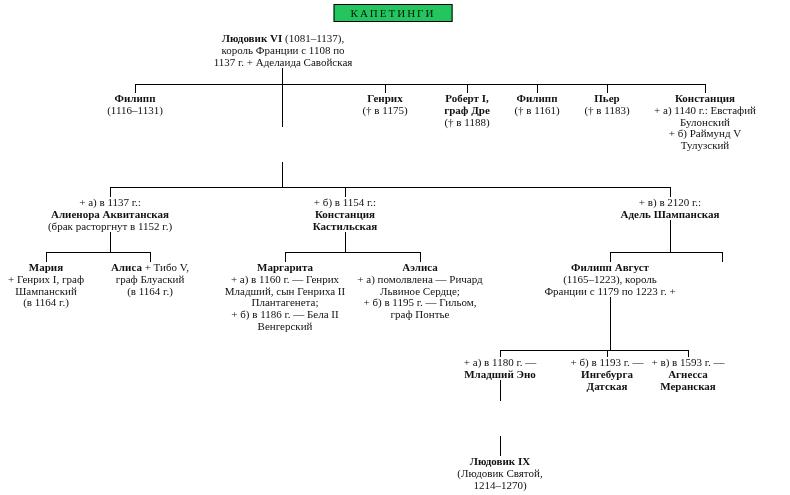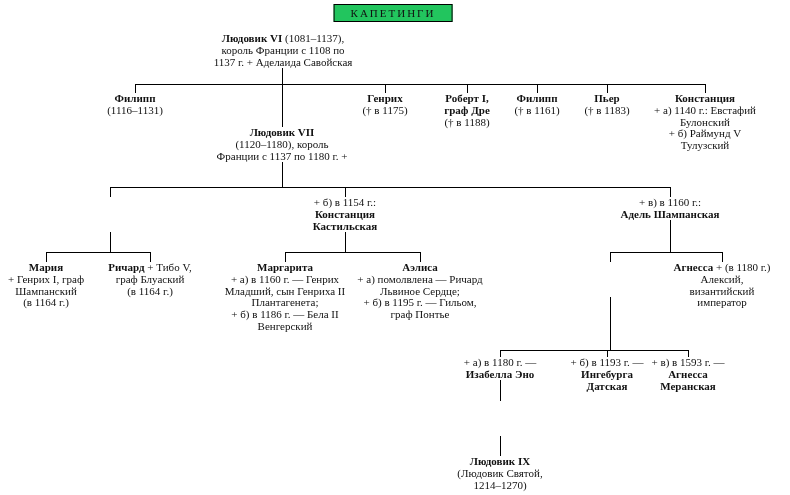--- a/index.html
+++ b/index.html
@@ -44,55 +44,54 @@
 († в 1188)</span></div>
   <div class="node" style="left:537px; top:93px; width:65px;"><span class="pre"></span><span class="name">Филипп</span><span class="post">
 († в 1161)</span></div>
   <div class="node" style="left:607px; top:93px; width:65px;"><span class="pre"></span><span class="name">Пьер</span><span class="post">
 († в 1183)</span></div>
   <div class="node" style="left:705px; top:93px; width:135px;"><span class="pre"></span><span class="name">Констанция</span><span class="post">
 + а) 1140 г.: Евстафий
 Булонский
 + б) Раймунд V
 Тулузский</span></div>
-  <div class="node" style="left:282px; top:127px; width:175px;"><span class="pre"></span><span class="name">Людовик VII</span><span class="post">
-(1120–1180), король
-Франции с 1137 по 1180 г. +</span></div>
 
+  <div class="node" style="left:110px; top:197px; width:165px;"><span class="pre">+ а) в 1137 г.:
+</span><span class="name">Алиенора Аквитанская</span><span class="post">
+(брак расторгнут в 1152 г.)</span></div>
   <div class="node" style="left:345px; top:197px; width:110px;"><span class="pre">+ б) в 1154 г.:
 </span><span class="name">Констанция
 Кастильская</span><span class="post"></span></div>
-  <div class="node" style="left:670px; top:197px; width:130px;"><span class="pre">+ в) в 1160 г.:
+  <div class="node" style="left:670px; top:197px; width:130px;"><span class="pre">+ в) в 2120 г.:
 </span><span class="name">Адель Шампанская</span><span class="post"></span></div>
 
   <div class="node" style="left:46px; top:262px; width:92px;"><span class="pre"></span><span class="name">Мария</span><span class="post">
 + Генрих I, граф
 Шампанский
 (в 1164 г.)</span></div>
-  <div class="node" style="left:150px; top:262px; width:100px;"><span class="pre"></span><span class="name">Ричард</span><span class="post"> + Тибо V,
+  <div class="node" style="left:150px; top:262px; width:100px;"><span class="pre"></span><span class="name">Алиса</span><span class="post"> + Тибо V,
 граф Блуаский
 (в 1164 г.)</span></div>
   <div class="node" style="left:285px; top:262px; width:140px;"><span class="pre"></span><span class="name">Маргарита</span><span class="post">
 + а) в 1160 г. — Генрих
 Младший, сын Генриха II
 Плантагенета;
 + б) в 1186 г. — Бела II
 Венгерский</span></div>
   <div class="node" style="left:420px; top:262px; width:150px;"><span class="pre"></span><span class="name">Аэлиса</span><span class="post">
 + а) помолвлена — Ричард
 Львиное Сердце;
 + б) в 1195 г. — Гильом,
 граф Понтье</span></div>
-  <div class="node" style="left:722px; top:262px; width:110px;"><span class="pre"></span><span class="name">Агнесса</span><span class="post"> + (в 1180 г.)
-Алексий,
-византийский
-император</span></div>
+  <div class="node" style="left:610px; top:262px; width:165px;"><span class="pre"></span><span class="name">Филипп Август</span><span class="post">
+(1165–1223), король
+Франции с 1179 по 1223 г. +</span></div>
 
   <div class="node" style="left:500px; top:357px; width:110px;"><span class="pre">+ а) в 1180 г. —
-</span><span class="name">Изабелла Эно</span><span class="post"></span></div>
+</span><span class="name">Младший Эно</span><span class="post"></span></div>
   <div class="node" style="left:607px; top:357px; width:90px;"><span class="pre">+ б) в 1193 г. —
 </span><span class="name">Ингебурга
 Датская</span><span class="post"></span></div>
   <div class="node" style="left:688px; top:357px; width:90px;"><span class="pre">+ в) в 1593 г. —
 </span><span class="name">Агнесса
 Меранская</span><span class="post"></span></div>
 
   <div class="node" style="left:500px; top:456px; width:130px;"><span class="pre"></span><span class="name">Людовик IX</span><span class="post">
 (Людовик Святой,
 1214–1270)</span></div>

